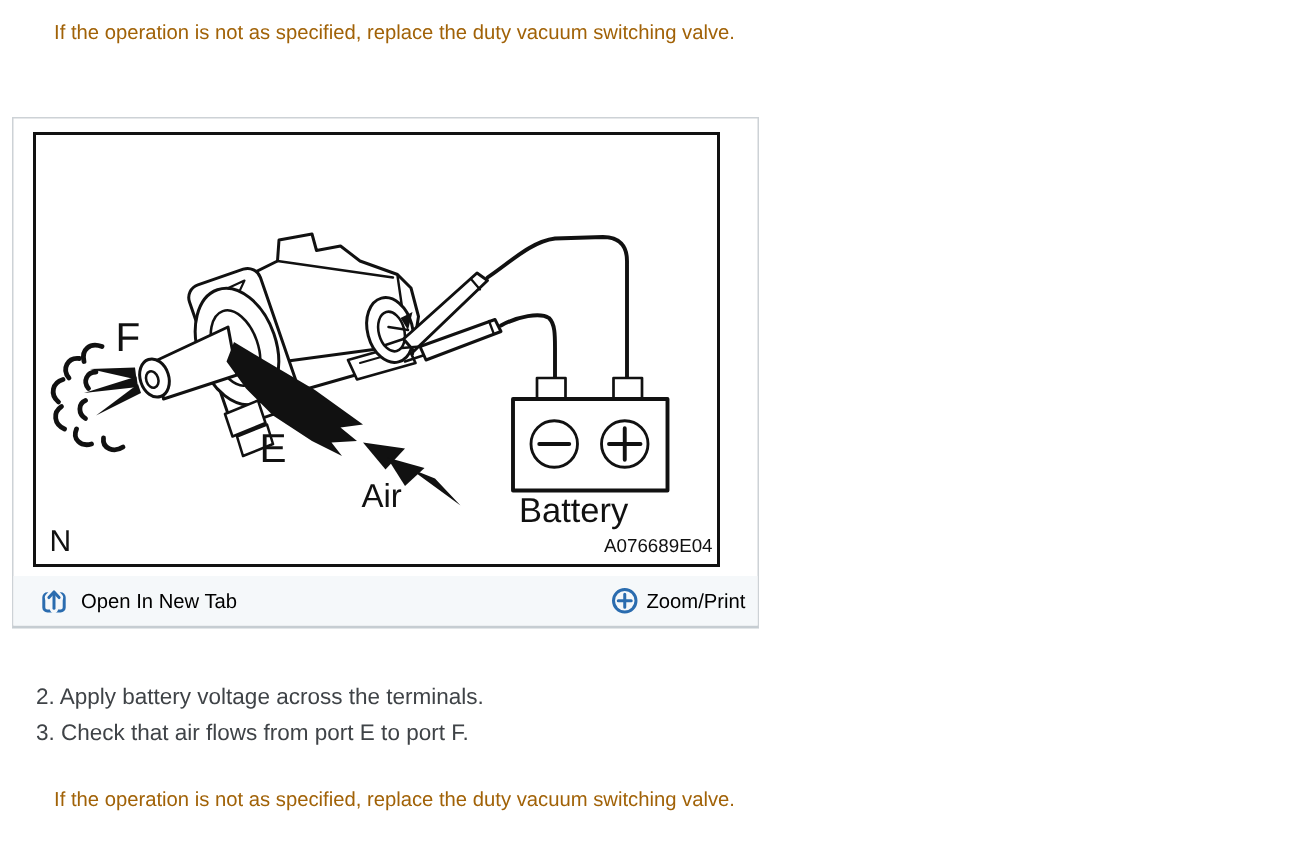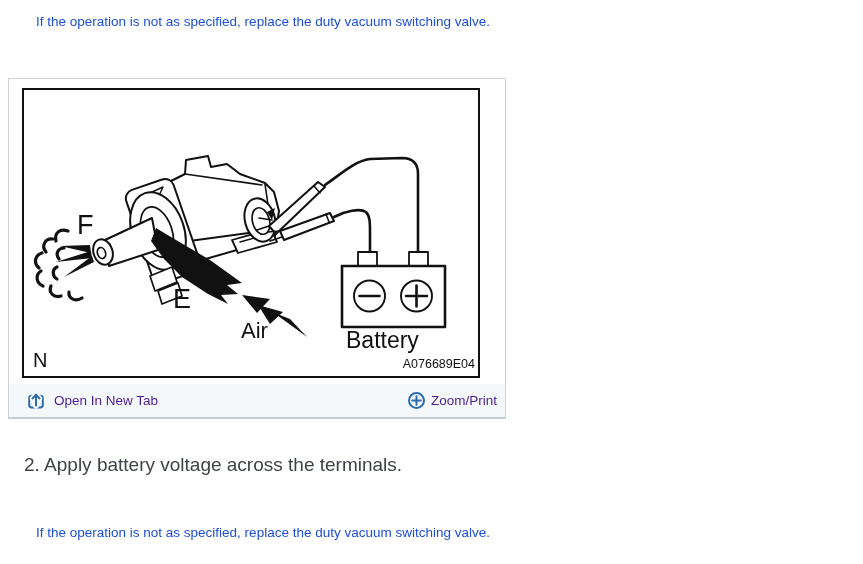--- a/index.html
+++ b/index.html
@@ -2,46 +2,46 @@
 <html><head>
 <meta charset="utf-8">
 <style>
   * { margin:0; padding:0; box-sizing:border-box; }
   html,body { background:#ffffff; }
   body {
     width:863px; height:564px; position:relative; overflow:hidden;
     font-family:"Liberation Sans", sans-serif;
     color:#3f4347;
   }
-  .para { position:absolute; font-size:13.5px; line-height:17px; color:#1d4ed8; white-space:nowrap; }
+  .para { position:absolute; font-size:13.5px; line-height:17px; color:#a16207; white-space:nowrap; }
   #intro { left:36px; top:13px; }
   #outro { left:36px; top:524px; }
   #steps { position:absolute; left:24px; top:453px; }
-  .step-item { font-size:19px; line-height:24px; color:#3f4347; white-space:nowrap; }
+  .step-item { font-size:15px; line-height:24px; color:#3f4347; white-space:nowrap; }
 
   
   .figure-panel {
     position:absolute; left:8px; top:78px; width:498px;
     border:1px solid #cdd2d6; border-bottom:2px solid #c6cdd2;
     background:#ffffff;
   }
   .diagram-box {
     margin:9px 0 6px 13px;
     width:458px; height:290px;
     border:2px solid #111111;
     background:#ffffff;
   }
   .figure-toolbar {
     height:33px; background:#f5f8fa;
     display:flex; align-items:center; justify-content:space-between;
     padding:0 8px 0 18px;
   }
   .tb-link {
     display:flex; align-items:center; gap:8px;
-    font-size:13.5px; color:#4c1d95; text-decoration:none; cursor:pointer;
+    font-size:13.5px; color:#000000; text-decoration:none; cursor:pointer;
   }
   .tb-link.right { gap:5px;justify-content:center; }
   svg text { font-family:"Liberation Sans", sans-serif; fill:#111111; }
 </style>
 </head>
 <body>
 
 <p class="para" id="intro">If the operation is not as specified, replace the duty vacuum switching valve.</p>
 
 <div class="figure-panel">
@@ -155,15 +155,16 @@
         <circle cx="9" cy="9" r="7.1" fill="none" stroke="#2a6caf" stroke-width="1.9"></circle>
         <path d="M4.9,9 L13.1,9 M9,4.9 L9,13.1" stroke="#2a6caf" stroke-width="1.9" stroke-linecap="round"></path>
       </svg>
       <span>Zoom/Print</span>
     </a>
   </div>
 </div>
 
 <div id="steps">
   <div class="step-item">2. Apply battery voltage across the terminals.</div>
+  <div class="step-item">3. Check that air flows from port E to port F.</div>
 </div>
 
 <p class="para" id="outro">If the operation is not as specified, replace the duty vacuum switching valve.</p>
 
 </body></html>

